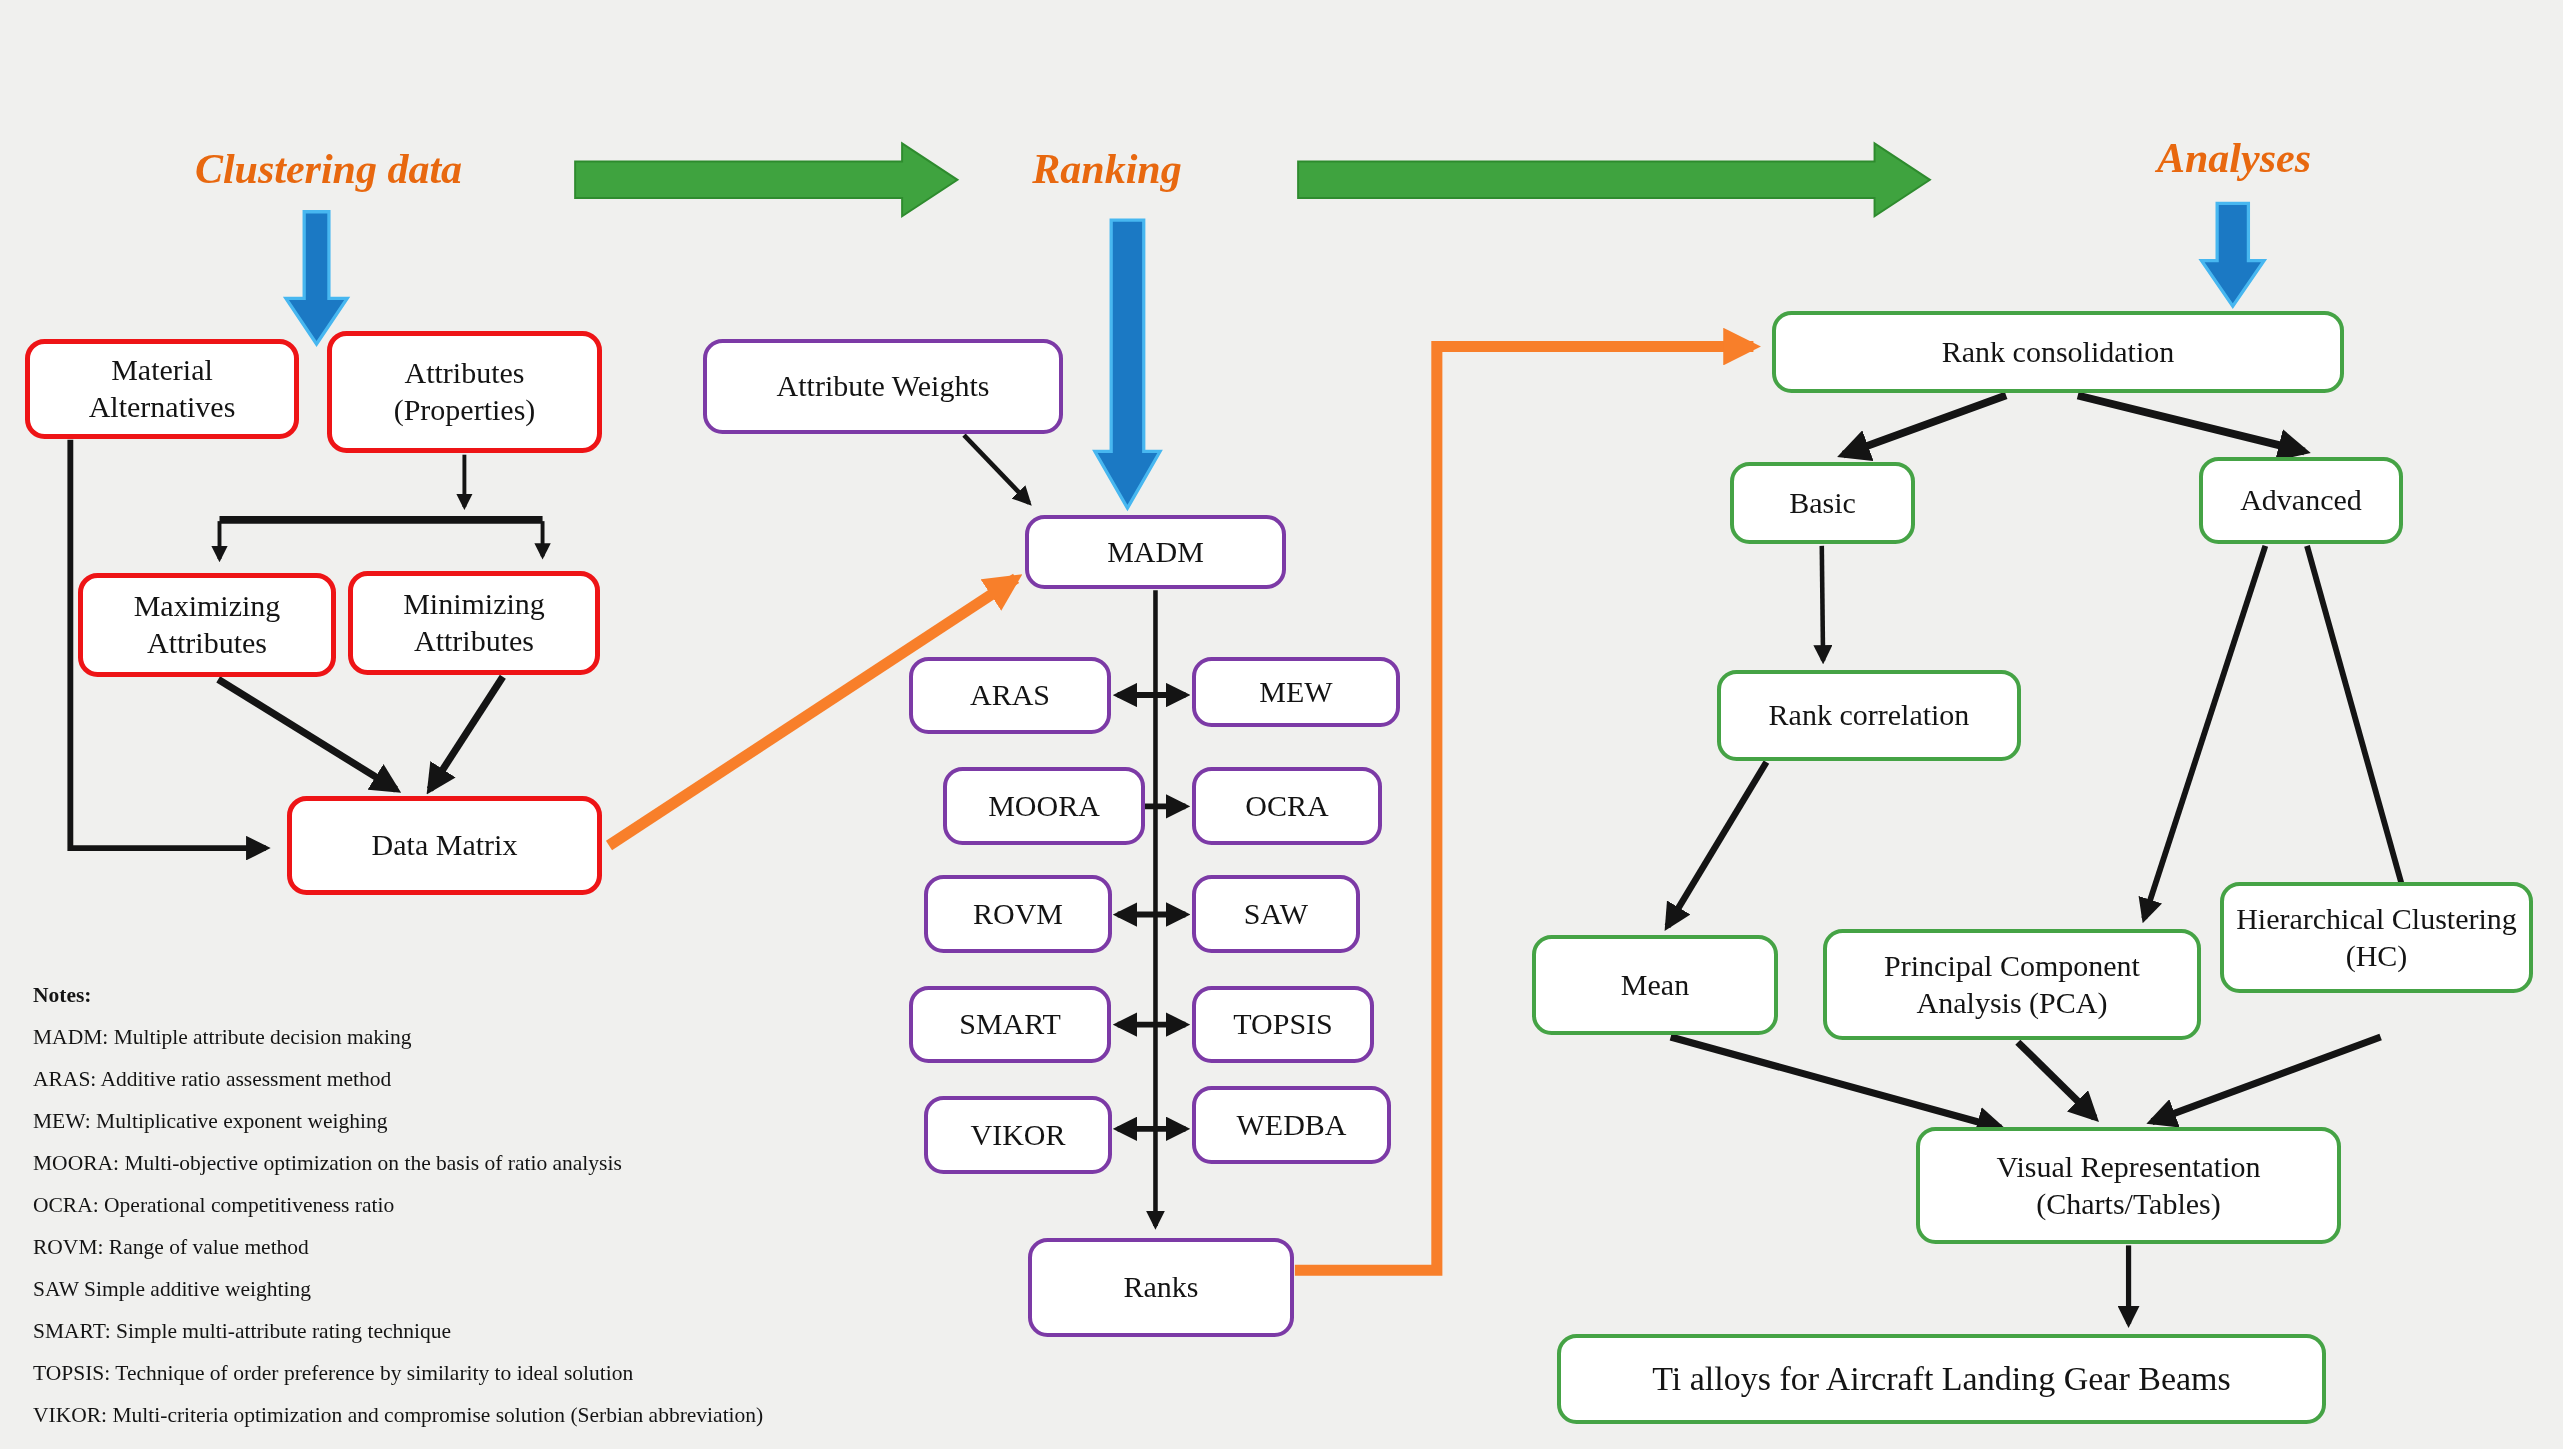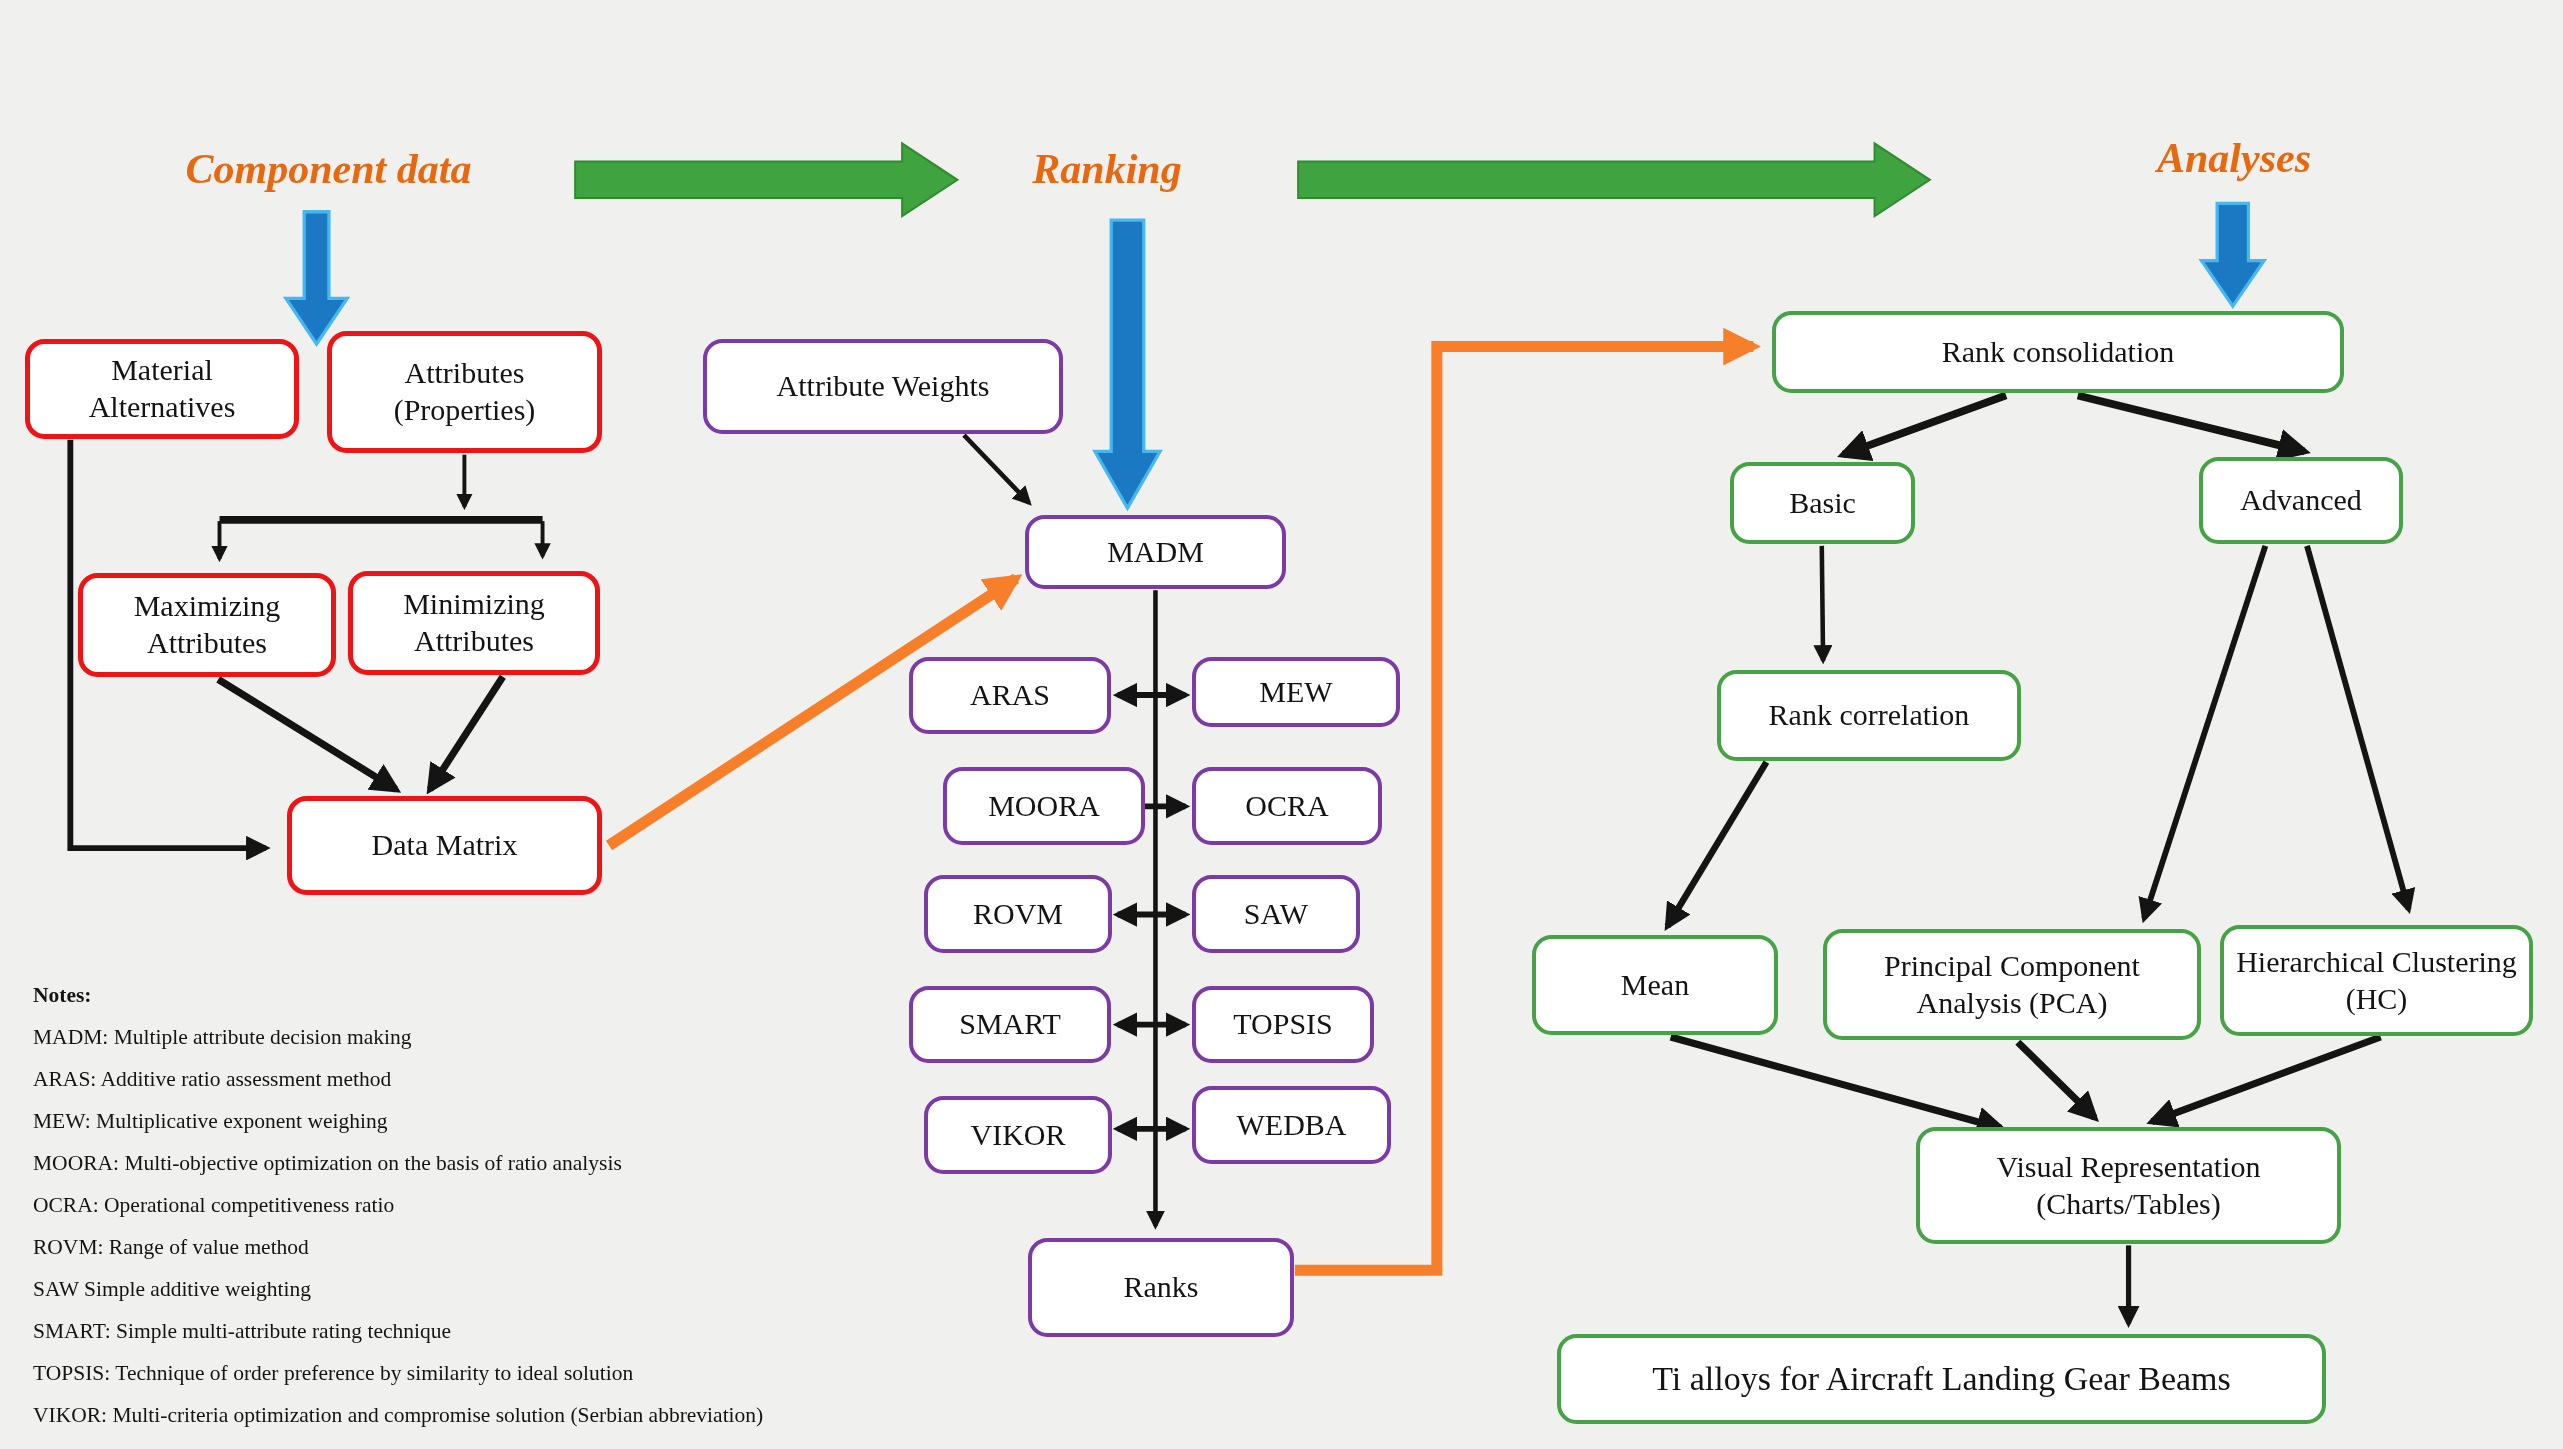--- a/index.html
+++ b/index.html
@@ -71,21 +71,21 @@
     <path d="M3542,838 L3698,1396" stroke="#141414" stroke-width="9" fill="none" marker-end="url(#ah)"></path>
     <path d="M2565,1592 L3072,1732" stroke="#141414" stroke-width="11" fill="none" marker-end="url(#ah)"></path>
     <path d="M3098,1600 L3216,1716" stroke="#141414" stroke-width="11" fill="none" marker-end="url(#ah)"></path>
     <path d="M3655,1592 L3304,1722" stroke="#141414" stroke-width="11" fill="none" marker-end="url(#ah)"></path>
     <path d="M3268,1912 L3268,2032" stroke="#141414" stroke-width="8" fill="none" marker-end="url(#ah)"></path>
 
     <path d="M935,1298 L1560,888" stroke="#f87f2a" stroke-width="17" fill="none" marker-end="url(#oah)"></path>
     <path d="M1988,1950 L2206,1950 L2206,532 L2692,532" stroke="#f87f2a" stroke-width="17" fill="none" stroke-linejoin="miter" marker-end="url(#oah)"></path>
   </svg>
 
-  <div class="hdr" style="left:117px;top:145px;width:423px;">Component data</div>
+  <div class="hdr" style="left:117px;top:145px;width:423px;">Clustering data</div>
   <div class="hdr" style="left:990px;top:145px;width:234px;">Ranking</div>
   <div class="hdr" style="left:2071px;top:134px;width:326px;">Analyses</div>
 
   <div class="node red" style="left:25px;top:339px;width:274px;height:100px;">Material Alternatives</div>
   <div class="node red" style="left:327px;top:331px;width:275px;height:122px;">Attributes (Properties)</div>
   <div class="node red" style="left:78px;top:573px;width:258px;height:104px;">Maximizing Attributes</div>
   <div class="node red" style="left:348px;top:571px;width:252px;height:104px;">Minimizing Attributes</div>
   <div class="node red" style="left:287px;top:796px;width:315px;height:99px;">Data Matrix</div>
 
   <div class="node purple" style="left:703px;top:339px;width:360px;height:95px;">Attribute Weights</div>
@@ -101,21 +101,21 @@
   <div class="node purple" style="left:924px;top:1096px;width:188px;height:78px;">VIKOR</div>
   <div class="node purple" style="left:1192px;top:1086px;width:199px;height:78px;">WEDBA</div>
   <div class="node purple" style="left:1028px;top:1238px;width:266px;height:99px;">Ranks</div>
 
   <div class="node green" style="left:1772px;top:311px;width:572px;height:82px;">Rank consolidation</div>
   <div class="node green" style="left:1730px;top:462px;width:185px;height:82px;">Basic</div>
   <div class="node green" style="left:2199px;top:457px;width:204px;height:87px;">Advanced</div>
   <div class="node green" style="left:1717px;top:670px;width:304px;height:91px;">Rank correlation</div>
   <div class="node green" style="left:1532px;top:935px;width:246px;height:100px;">Mean</div>
   <div class="node green" style="left:1823px;top:929px;width:378px;height:111px;">Principal Component Analysis (PCA)</div>
-  <div class="node green" style="left:2220px;top:925px;width:313px;height:111px;">Hierarchical Clustering (HC)</div>
+  <div class="node green" style="left:2220px;top:882px;width:313px;height:111px;">Hierarchical Clustering (HC)</div>
   <div class="node green" style="left:1916px;top:1127px;width:425px;height:117px;">Visual Representation (Charts/Tables)</div>
   <div class="node green big" style="left:1557px;top:1334px;width:769px;height:90px;">Ti alloys for Aircraft Landing  Gear Beams</div>
 
   <div class="notes">
     <div class="title">Notes:</div>
     <div>MADM: Multiple  attribute decision making</div>
     <div>ARAS: Additive  ratio assessment method</div>
     <div>MEW: Multiplicative  exponent weighing</div>
     <div>MOORA: Multi-objective  optimization  on the basis of ratio analysis</div>
     <div>OCRA: Operational competitiveness ratio</div>

